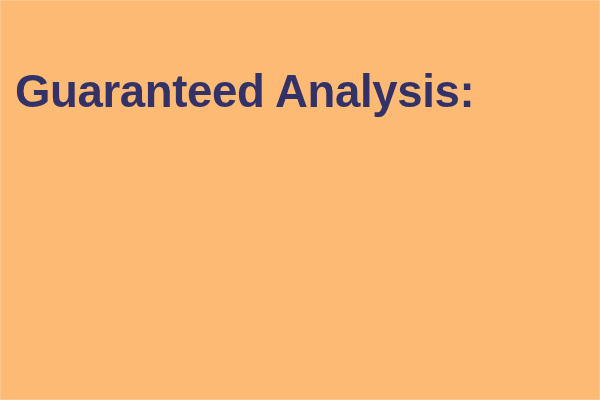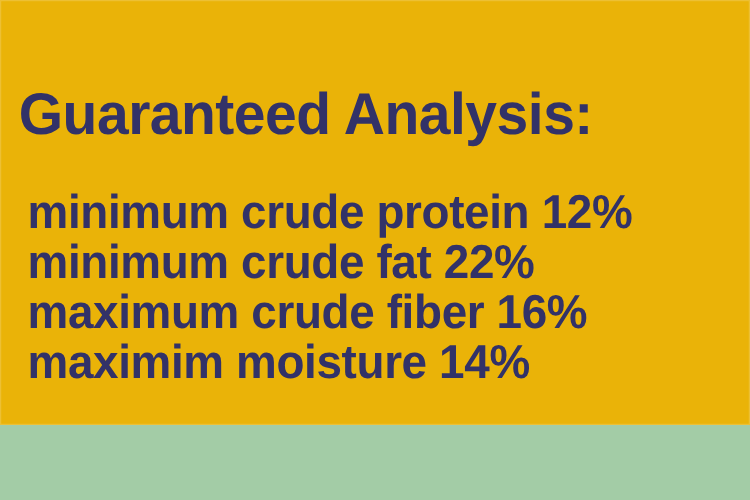--- a/index.html
+++ b/index.html
@@ -12,22 +12,22 @@
     height: 400px;
     overflow: hidden;
     background: #a3cca6;
     font-family: "Liberation Sans", "DejaVu Sans", sans-serif;
     -webkit-font-smoothing: antialiased;
   }
 
   #label-panel {
     position: relative;
     width: 600px;
-    height: 340px;
-    background: #eab308;
+    height: 400px;
+    background: #fdba74;
     box-sizing: border-box;
     box-shadow: inset 0 0 0 1px rgba(255,255,255,0.18);
     overflow: hidden;
   }
 
   #heading-block {
     position: absolute;
     left: 15px;
     top: 66px;
     width: 570px;
@@ -68,20 +68,14 @@
 </style>
 </head>
 <body>
 
 <div id="label-panel">
 
   <div id="heading-block">
     <h1 id="panel-title">Guaranteed Analysis:</h1>
   </div>
 
-  <ul id="analysis-list">
-    <li>minimum crude protein 12%</li>
-    <li>minimum crude fat 22%</li>
-    <li>maximum crude fiber 16%</li>
-    <li>maximim moisture 14%</li>
-  </ul>
 
 </div>
 
 </body></html>

